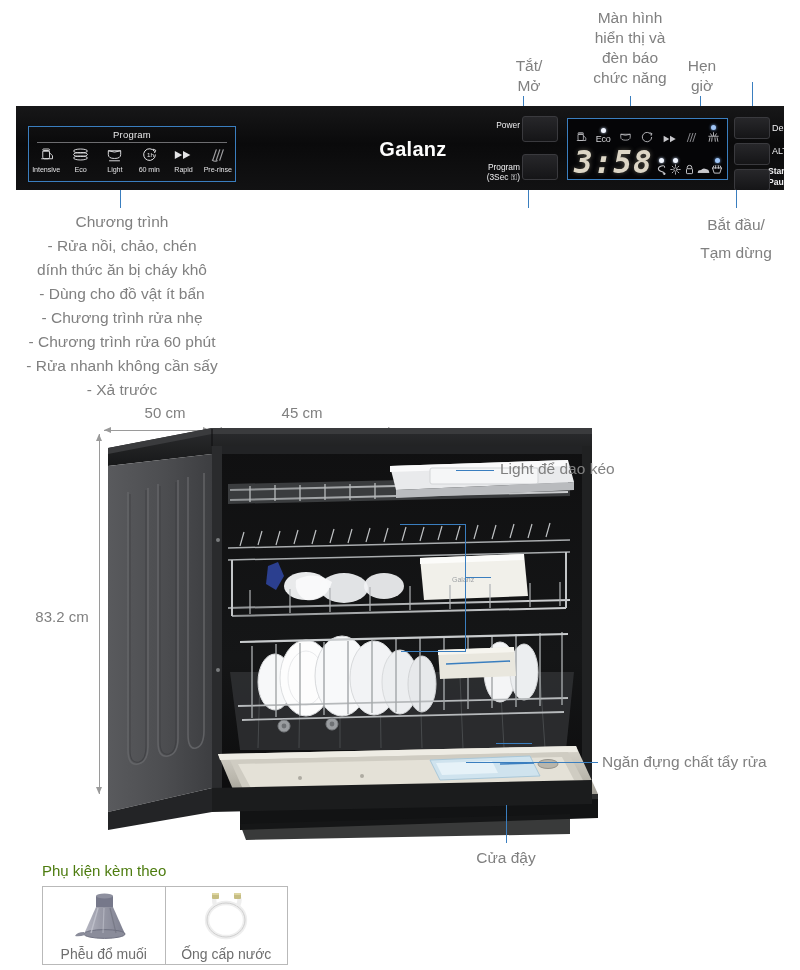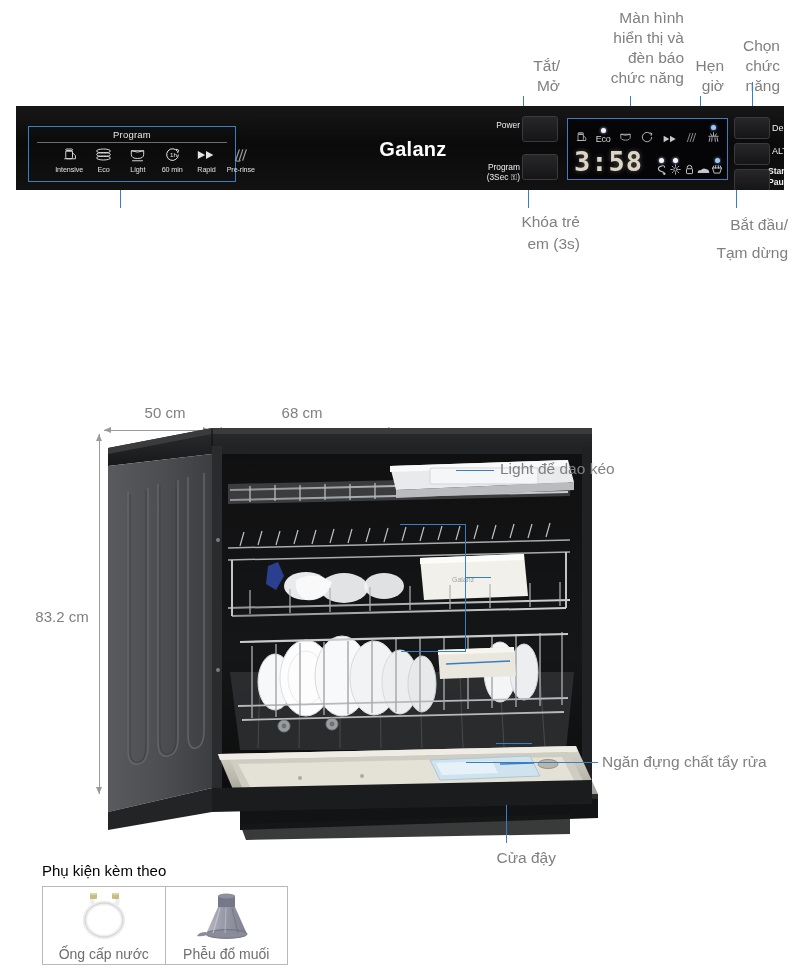--- a/index.html
+++ b/index.html
@@ -10,21 +10,21 @@
     font-family: "Liberation Sans", sans-serif;
     overflow: hidden;
   }
   #page { position: relative; width: 800px; height: 970px; background: #fff; }
 
   .callout-text {
     position: absolute;
     color: #808080;
     font-size: 15.5px;
     line-height: 20px;
-    text-align: right;
+    text-align: center;
     white-space: pre-line;
     font-family: "Liberation Sans", sans-serif;
   }
   .lead { position: absolute; background: #3a7ebf; }
   .lead-v { width: 1.4px; }
   .lead-h { height: 1.4px; }
 
   
   #panel {
     position: absolute; left: 16px; top: 106px;
@@ -45,21 +45,21 @@
   #program-title {
     position: absolute; top: 2px; left: 0; width: 100%;
     text-align: center; color: #e9e9ea; font-size: 9.5px; letter-spacing: .2px;
   }
   #program-rule {
     position: absolute; top: 15px; left: 8px; right: 8px; height: 1px;
     background: #6d6d70;
   }
   #program-icons {
     position: absolute; top: 18px; left: 0; width: 100%;
-    display: flex; justify-content: space-around; align-items: flex-start; margin-left: 23px;
+    display: flex; justify-content: space-around; align-items: flex-start;
   }
   .prog-item { width: 34px; text-align: center; color: #dcdcde; }
   .prog-glyph { height: 19px; display:flex; align-items:center; justify-content:center;
                 font-size: 15px; line-height: 1; color: #e4e4e6; }
   .prog-lbl { font-size: 7.2px; margin-top: 1px; letter-spacing: -.1px; color:#e0e0e2; }
 
   #brand {
     left: 332px; top: 32px; width: 130px; text-align: center;
     color: #fdfdfd; font-size: 20px; font-weight: bold; letter-spacing: .3px;
   }
@@ -100,23 +100,24 @@
   .ind-glyph { font-size: 10px; color: #d3d3d6; line-height: 11px; }
   .ind-glyph.eco-txt { font-size: 9px; letter-spacing: -.2px; }
 
   #disp-bottom {
     position: absolute; bottom: 2px; left: 86px; right: 3px; height: 24px;
     display: flex; justify-content: space-between; align-items: flex-end;
   }
   #seg {
     position: absolute; left: 6px; bottom: 3px;
     font-family: "DejaVu Sans Mono", monospace;
-    font-size: 27px; font-weight: bold; color: #ddd6c6;
+    font-size: 31px; font-weight: bold; color: #ddd6c6;
     letter-spacing: 1px; line-height: 28px;
     text-shadow: 0 0 5px rgba(230,220,190,.35);
+    font-style: italic;
   }
 
   
   .dim-lbl {
     position: absolute; color: #808080; font-size: 15px; text-align: center;
   }
   .dim-line { position: absolute; background: #9a9a9a; }
   .dim-h { height: 1px; }
   .dim-v { width: 1px; }
   .arrow {
@@ -126,21 +127,21 @@
   .arr-r { border-top: 3.5px solid transparent; border-bottom: 3.5px solid transparent; border-left: 7px solid #9a9a9a; }
   .arr-u { border-left: 3.5px solid transparent; border-right: 3.5px solid transparent; border-bottom: 7px solid #9a9a9a; }
   .arr-d { border-left: 3.5px solid transparent; border-right: 3.5px solid transparent; border-top: 7px solid #9a9a9a; }
 
   
   #machine { position: absolute; left: 100px; top: 420px; width: 500px; height: 420px; }
 
   
   #acc-title {
     position: absolute; left: 42px; top: 862px;
-    color: #000000; font-size: 15px;
+    color: #4d7c0f; font-size: 15px;
   }
   #acc-box {
     position: absolute; left: 42px; top: 886px;
     width: 246px; height: 79px;
     border: 1px solid #b9b9b9; display: flex;
   }
   .acc-cell {
     flex: 1; position: relative; display: flex; flex-direction: column;
     align-items: center; justify-content: flex-end;
   }
@@ -156,23 +157,20 @@
 <div id="page">
 
   <div class="callout-text" style="left:498px; top:56px; width:62px;">Tắt/
 Mở</div>
   <div class="callout-text" style="left:576px; top:8px; width:108px;">Màn hình
 hiển thị và
 đèn báo
 chức năng</div>
   <div class="callout-text" style="left:680px; top:56px; width:44px;">Hẹn
 giờ</div>
-  <div class="callout-text" style="left:726px; top:36px; width:54px;">Chọn
-chức
-năng</div>
 
   <div class="lead lead-v" style="left:523px; top:96px; height:14px;"></div>
   <div class="lead lead-v" style="left:630px; top:96px; height:14px;"></div>
   <div class="lead lead-v" style="left:700px; top:96px; height:18px;"></div>
   <div class="lead lead-h" style="left:700px; top:114px; width:22px;"></div>
   <div class="lead lead-v" style="left:752px; top:82px; height:58px;"></div>
   <div class="lead lead-h" style="left:730px; top:140px; width:22px;"></div>
 
   <div id="panel">
     <div id="panel-sheen"></div>
@@ -395,35 +393,41 @@
                 <path d="M13 5 L11.5 2"></path>
             </svg>
           </div>
         </div>
       </div>
 
     </div>
   </div>
 
   <div class="lead lead-v" style="left:120px; top:190px; height:18px;"></div>
+  <div class="callout-text" style="left:0px; top:210px; width:244px; line-height:24px; font-size:15.5px;">Chương trình
+- Rửa nồi, chảo, chén
+dính thức ăn bị cháy khô
+- Dùng cho đồ vật ít bẩn
+- Chương trình rửa nhẹ
+- Chương trình rửa 60 phút
+- Rửa nhanh không cần sấy
+- Xả trước</div>
 
   <div class="lead lead-v" style="left:528px; top:190px; height:18px;"></div>
-  <div class="callout-text" style="left:476px; top:211px; width:104px; line-height:22px;">Khóa trẻ
-em (3s)</div>
 
   <div class="lead lead-v" style="left:736px; top:190px; height:18px;"></div>
   <div class="callout-text" style="left:684px; top:211px; width:104px; line-height:28px;">Bắt đầu/
 Tạm dừng</div>
 
   <div class="dim-lbl" style="left:125px; top:404px; width:80px;">50 cm</div>
   <div class="dim-line dim-h" style="left:104px; top:430px; width:106px;"></div>
   <div class="arrow arr-l" style="left:104px; top:427px;"></div>
   <div class="arrow arr-r" style="left:203px; top:427px;"></div>
 
-  <div class="dim-lbl" style="left:262px; top:404px; width:80px;">68 cm</div>
+  <div class="dim-lbl" style="left:262px; top:404px; width:80px;">45 cm</div>
   <div class="dim-line dim-h" style="left:215px; top:430px; width:180px;"></div>
   <div class="arrow arr-l" style="left:215px; top:427px;"></div>
   <div class="arrow arr-r" style="left:388px; top:427px;"></div>
 
   <div class="dim-lbl" style="left:20px; top:608px; width:84px;">83.2 cm</div>
   <div class="dim-line dim-v" style="left:99px; top:434px; width:1px; height:360px;"></div>
   <div class="arrow arr-u" style="left:96px; top:434px;"></div>
   <div class="arrow arr-d" style="left:96px; top:787px;"></div>
 
   <div id="machine">
@@ -662,36 +666,20 @@
 
   <div class="lead lead-v" style="left:506px; top:805px; height:38px;"></div>
   <div class="callout-text" style="left:456px; top:848px; width:100px;">Cửa đậy</div>
 
   <div id="acc-title">Phụ kiện kèm theo</div>
   <div id="acc-box">
 
     <div class="acc-cell">
       <div class="acc-img">
         <svg width="66" height="50" viewBox="0 0 66 50">
-          <ellipse cx="33" cy="28" rx="19" ry="17" fill="none" stroke="#eeeeee" stroke-width="4.4"></ellipse>
-          <ellipse cx="33" cy="28" rx="19" ry="17" fill="none" stroke="#cfcfcf" stroke-width="1"></ellipse>
-          <path d="M22,13 Q20,6 23,4" fill="none" stroke="#eeeeee" stroke-width="4.4"></path>
-          <path d="M45,14 Q48,7 45,4" fill="none" stroke="#eeeeee" stroke-width="4.4"></path>
-          <rect x="19" y="1" width="7" height="6" rx="1" fill="#c6bd82"></rect>
-          <rect x="41" y="1" width="7" height="6" rx="1" fill="#c6bd82"></rect>
-          <rect x="19" y="1" width="7" height="2" rx="1" fill="#ddd5a0"></rect>
-          <rect x="41" y="1" width="7" height="2" rx="1" fill="#ddd5a0"></rect>
-        </svg>
-      </div>
-      <div class="acc-lbl">Ống cấp nước</div>
-    </div>
-
-    <div class="acc-cell">
-      <div class="acc-img">
-        <svg width="66" height="50" viewBox="0 0 66 50">
           <defs>
             <linearGradient id="funGrad" x1="0" y1="0" x2="1" y2="0">
               <stop offset="0%" stop-color="#b8b9c4"></stop>
               <stop offset="40%" stop-color="#9a9ba8"></stop>
               <stop offset="100%" stop-color="#7e8090"></stop>
             </linearGradient>
           </defs>
           <rect x="25" y="4" width="17" height="11" fill="#76788a"></rect>
           <ellipse cx="33.5" cy="4" rx="8.5" ry="2.6" fill="#8e909f"></ellipse>
           <path d="M25,15 L13,42 L54,42 L42,15 Z" fill="url(#funGrad)"></path>
@@ -699,15 +687,31 @@
           <ellipse cx="33.5" cy="42" rx="20.5" ry="4.4" fill="none" stroke="#6f7181" stroke-width="1"></ellipse>
           <path d="M27,16 L20,41" stroke="#c3c4ce" stroke-width="1.4" fill="none" opacity=".8"></path>
           <path d="M33,16 L32,41" stroke="#c3c4ce" stroke-width="1.2" fill="none" opacity=".6"></path>
           <path d="M39,16 L45,41" stroke="#70727f" stroke-width="1.2" fill="none" opacity=".7"></path>
           <path d="M13,40 Q6,40 4,44 Q8,45 14,43 Z" fill="#8a8c9a"></path>
         </svg>
       </div>
       <div class="acc-lbl">Phễu đổ muối</div>
     </div>
 
+    <div class="acc-cell">
+      <div class="acc-img">
+        <svg width="66" height="50" viewBox="0 0 66 50">
+          <ellipse cx="33" cy="28" rx="19" ry="17" fill="none" stroke="#eeeeee" stroke-width="4.4"></ellipse>
+          <ellipse cx="33" cy="28" rx="19" ry="17" fill="none" stroke="#cfcfcf" stroke-width="1"></ellipse>
+          <path d="M22,13 Q20,6 23,4" fill="none" stroke="#eeeeee" stroke-width="4.4"></path>
+          <path d="M45,14 Q48,7 45,4" fill="none" stroke="#eeeeee" stroke-width="4.4"></path>
+          <rect x="19" y="1" width="7" height="6" rx="1" fill="#c6bd82"></rect>
+          <rect x="41" y="1" width="7" height="6" rx="1" fill="#c6bd82"></rect>
+          <rect x="19" y="1" width="7" height="2" rx="1" fill="#ddd5a0"></rect>
+          <rect x="41" y="1" width="7" height="2" rx="1" fill="#ddd5a0"></rect>
+        </svg>
+      </div>
+      <div class="acc-lbl">Ống cấp nước</div>
+    </div>
+
   </div>
 
 </div>
 
 </body></html>

